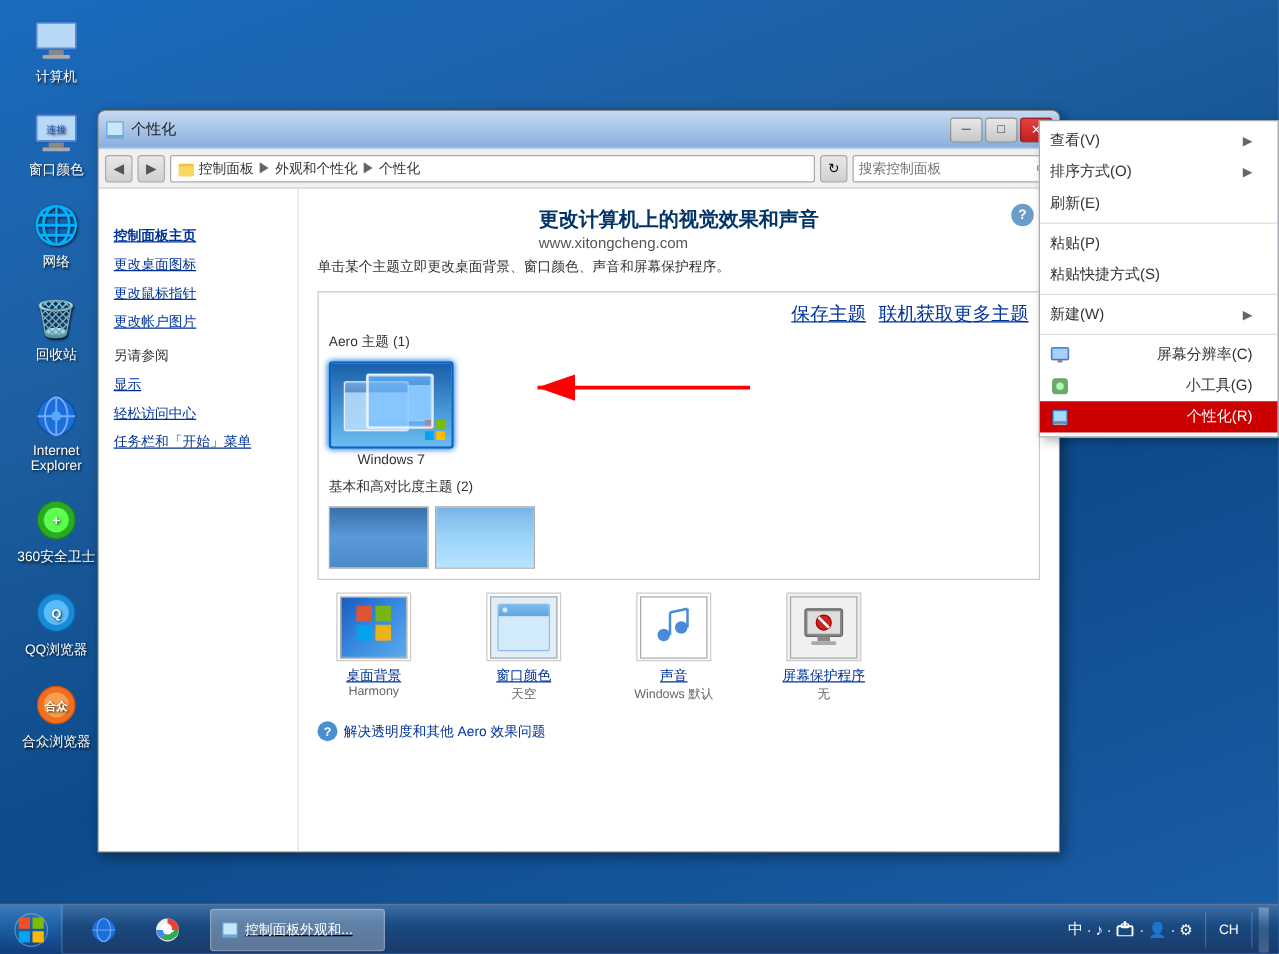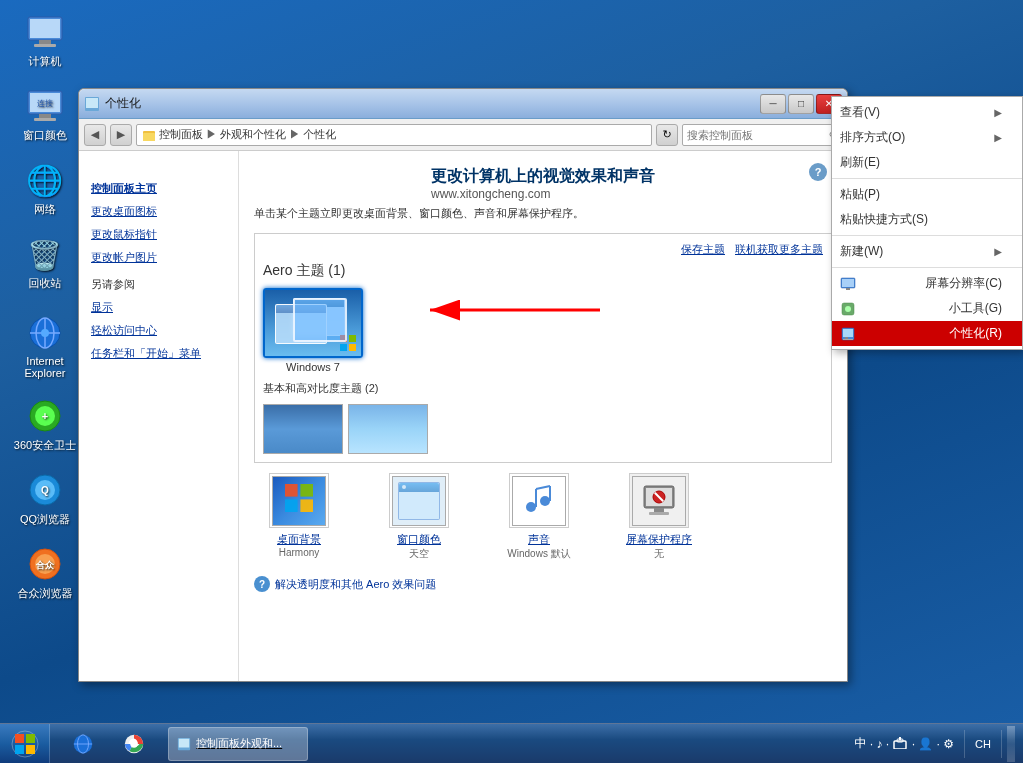--- a/index.html
+++ b/index.html
@@ -313,27 +313,27 @@
       padding: 8px;
       margin-bottom: 10px;
     }
     .theme-actions {
       display: flex;
       justify-content: flex-end;
       gap: 10px;
       margin-bottom: 5px;
     }
     .theme-action-link {
-      font-size: 11px;
+      font-size: 15px;
       color: #003399;
       cursor: pointer;
       text-decoration: underline;
     }
     .aero-label {
-      font-size: 14px;
+      font-size: 11px;
       color: #333;
       margin-bottom: 8px;
     }
     .theme-grid {
       display: flex;
       flex-wrap: wrap;
       gap: 5px;
     }
     .theme-item {
       display: flex;

